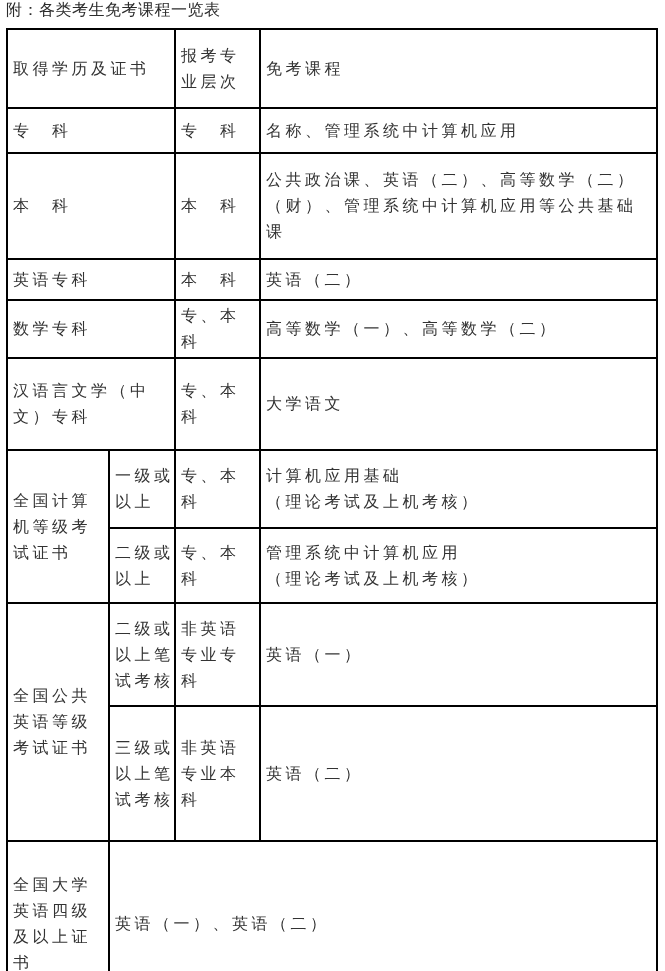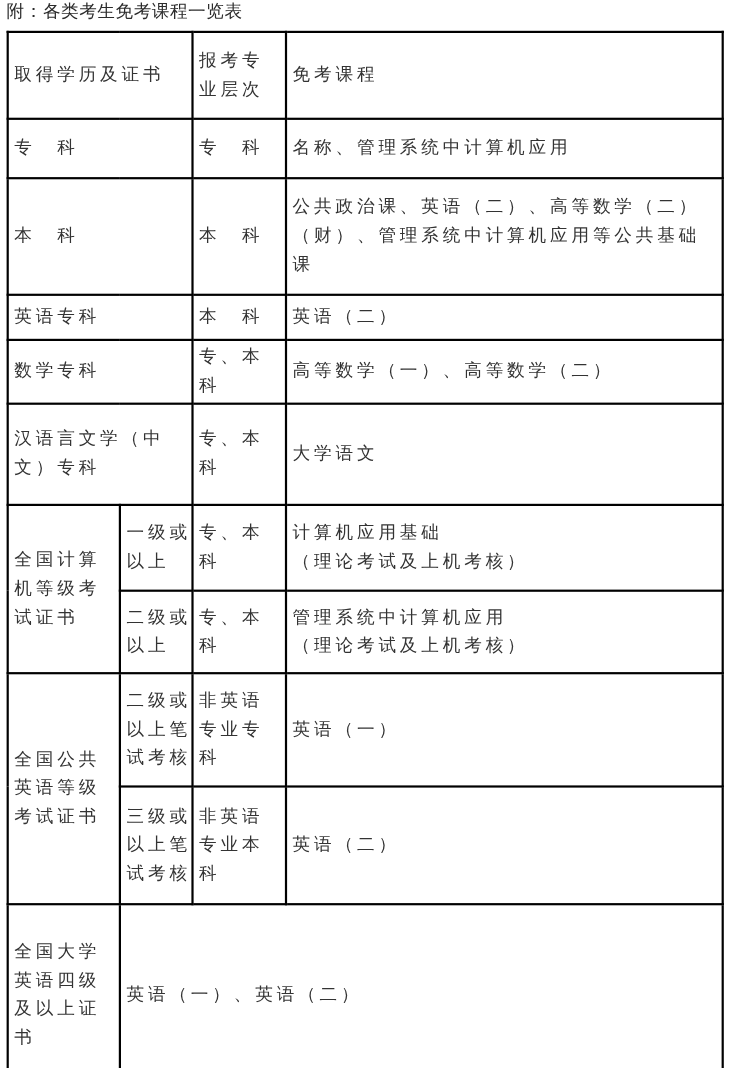--- a/index.html
+++ b/index.html
@@ -53,21 +53,21 @@
     </colgroup>
 
     <tbody>
         <tr style="height:79px">
       <td colspan="2">取得学历及证书</td>
       <td>报考专
 业层次</td>
       <td>免考课程</td>
     </tr>
 
-    <tr style="height:54px">
+    <tr style="height:45px">
       <td colspan="2">专　科</td>
       <td>专　科</td>
       <td>名称、管理系统中计算机应用</td>
     </tr>
 
     <tr style="height:106px">
       <td colspan="2">本　科</td>
       <td>本　科</td>
       <td>公共政治课、英语（二）、高等数学（二）
 （财）、管理系统中计算机应用等公共基础
@@ -122,21 +122,21 @@
 考试证书</td>
       <td>二级或
 以上笔
 试考核</td>
       <td>非英语
 专业专
 科</td>
       <td>英语（一）</td>
     </tr>
 
-    <tr style="height:107px">
+    <tr style="height:135px">
       <td>三级或
 以上笔
 试考核</td>
       <td>非英语
 专业本
 科</td>
       <td>英语（二）</td>
     </tr>
 
     <tr style="height:165px">

